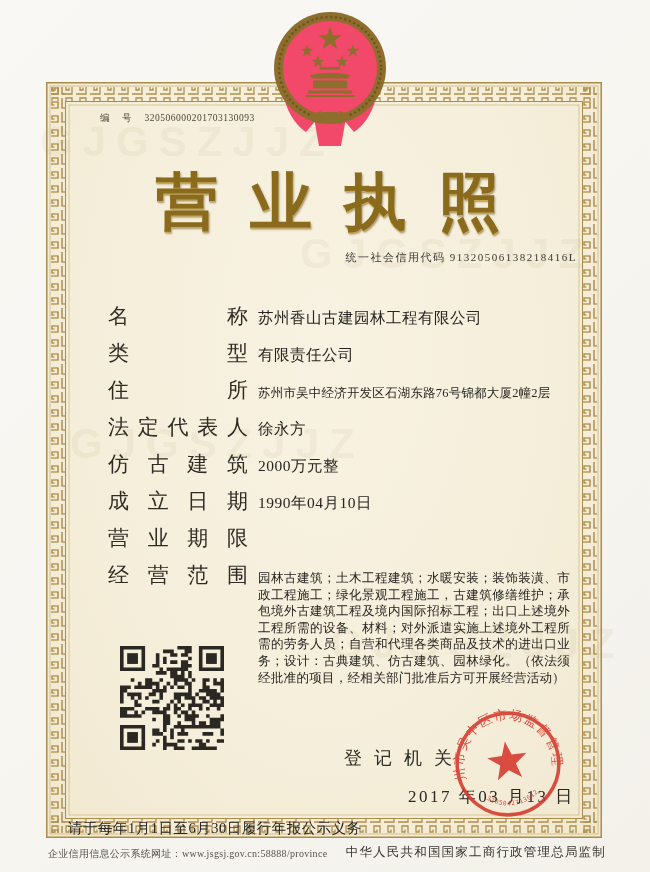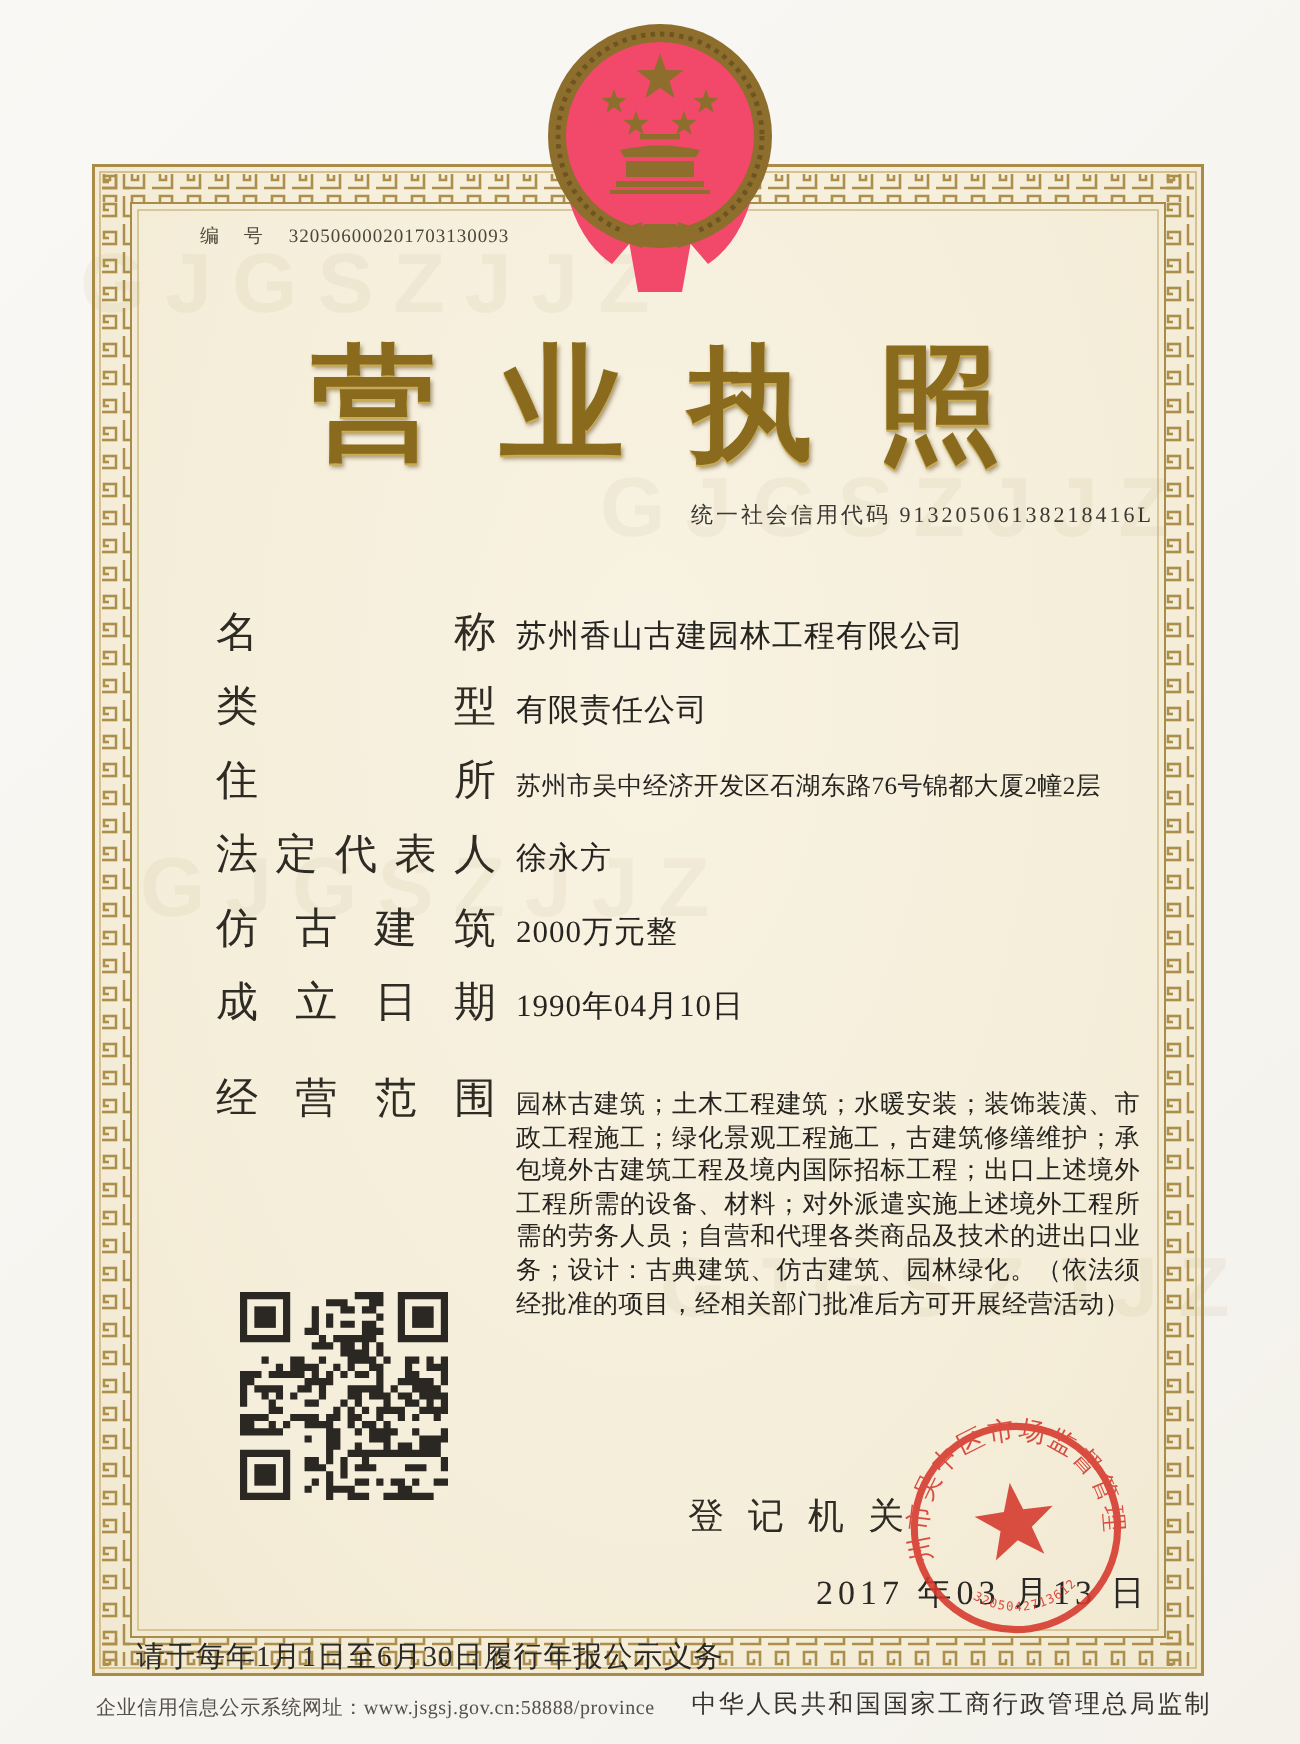--- a/index.html
+++ b/index.html
@@ -182,20 +182,21 @@
     </div>
     <div class="row">
       <div class="label">仿古建筑</div>
       <div class="value">2000万元整</div>
     </div>
     <div class="row">
       <div class="label">成立日期</div>
       <div class="value">1990年04月10日</div>
     </div>
     <div class="row">
+      <div class="label">营业期限</div>
     </div>
     <div class="row">
       <div class="label">经营范围</div>
       <div class="value scope">园林古建筑；土木工程建筑；水暖安装；装饰装潢、市政工程施工；绿化景观工程施工，古建筑修缮维护；承包境外古建筑工程及境内国际招标工程；出口上述境外工程所需的设备、材料；对外派遣实施上述境外工程所需的劳务人员；自营和代理各类商品及技术的进出口业务；设计：古典建筑、仿古建筑、园林绿化。（依法须经批准的项目，经相关部门批准后方可开展经营活动）</div>
     </div>
   </div>
 
   <svg class="qr" width="104" height="104" viewBox="0 0 29 29">
     <rect x="0" y="0" width="29" height="29" fill="#f5eeda"></rect>
     <path id="qr-modules" fill="#2b2722" d="M16 0h1v1h-1zM17 0h1v1h-1zM18 0h1v1h-1zM19 0h1v1h-1zM12 1h1v1h-1zM13 1h1v1h-1zM14 1h1v1h-1zM18 1h1v1h-1zM19 1h1v1h-1zM10 2h1v1h-1zM14 2h1v1h-1zM15 2h1v1h-1zM17 2h1v1h-1zM18 2h1v1h-1zM10 3h1v1h-1zM12 3h1v1h-1zM19 3h1v1h-1zM10 4h1v1h-1zM12 4h1v1h-1zM14 4h1v1h-1zM15 4h1v1h-1zM17 4h1v1h-1zM18 4h1v1h-1zM9 5h1v1h-1zM10 5h1v1h-1zM17 5h1v1h-1zM18 5h1v1h-1zM19 5h1v1h-1zM11 6h1v1h-1zM13 6h1v1h-1zM14 6h1v1h-1zM15 6h1v1h-1zM16 6h1v1h-1zM17 6h1v1h-1zM18 6h1v1h-1zM10 7h1v1h-1zM11 7h1v1h-1zM12 7h1v1h-1zM14 7h1v1h-1zM15 7h1v1h-1zM17 7h1v1h-1zM19 7h1v1h-1zM14 8h1v1h-1zM15 8h1v1h-1zM16 8h1v1h-1zM17 8h1v1h-1zM19 8h1v1h-1zM3 9h1v1h-1zM7 9h1v1h-1zM8 9h1v1h-1zM11 9h1v1h-1zM15 9h1v1h-1zM16 9h1v1h-1zM17 9h1v1h-1zM18 9h1v1h-1zM20 9h1v1h-1zM23 9h1v1h-1zM24 9h1v1h-1zM26 9h1v1h-1zM28 9h1v1h-1zM5 10h1v1h-1zM7 10h1v1h-1zM8 10h1v1h-1zM9 10h1v1h-1zM10 10h1v1h-1zM13 10h1v1h-1zM15 10h1v1h-1zM18 10h1v1h-1zM19 10h1v1h-1zM23 10h1v1h-1zM26 10h1v1h-1zM27 10h1v1h-1zM28 10h1v1h-1zM0 11h1v1h-1zM1 11h1v1h-1zM2 11h1v1h-1zM4 11h1v1h-1zM5 11h1v1h-1zM6 11h1v1h-1zM7 11h1v1h-1zM8 11h1v1h-1zM10 11h1v1h-1zM12 11h1v1h-1zM14 11h1v1h-1zM16 11h1v1h-1zM17 11h1v1h-1zM19 11h1v1h-1zM23 11h1v1h-1zM24 11h1v1h-1zM28 11h1v1h-1zM0 12h1v1h-1zM1 12h1v1h-1zM9 12h1v1h-1zM10 12h1v1h-1zM11 12h1v1h-1zM12 12h1v1h-1zM19 12h1v1h-1zM22 12h1v1h-1zM23 12h1v1h-1zM24 12h1v1h-1zM25 12h1v1h-1zM26 12h1v1h-1zM28 12h1v1h-1zM0 13h1v1h-1zM2 13h1v1h-1zM3 13h1v1h-1zM4 13h1v1h-1zM5 13h1v1h-1zM8 13h1v1h-1zM9 13h1v1h-1zM11 13h1v1h-1zM15 13h1v1h-1zM16 13h1v1h-1zM17 13h1v1h-1zM18 13h1v1h-1zM19 13h1v1h-1zM21 13h1v1h-1zM24 13h1v1h-1zM25 13h1v1h-1zM26 13h1v1h-1zM27 13h1v1h-1zM0 14h1v1h-1zM3 14h1v1h-1zM5 14h1v1h-1zM7 14h1v1h-1zM11 14h1v1h-1zM15 14h1v1h-1zM16 14h1v1h-1zM18 14h1v1h-1zM19 14h1v1h-1zM20 14h1v1h-1zM22 14h1v1h-1zM23 14h1v1h-1zM25 14h1v1h-1zM26 14h1v1h-1zM27 14h1v1h-1zM28 14h1v1h-1zM0 15h1v1h-1zM4 15h1v1h-1zM9 15h1v1h-1zM10 15h1v1h-1zM14 15h1v1h-1zM16 15h1v1h-1zM20 15h1v1h-1zM23 15h1v1h-1zM24 15h1v1h-1zM26 15h1v1h-1zM28 15h1v1h-1zM4 16h1v1h-1zM5 16h1v1h-1zM13 16h1v1h-1zM15 16h1v1h-1zM17 16h1v1h-1zM19 16h1v1h-1zM20 16h1v1h-1zM21 16h1v1h-1zM22 16h1v1h-1zM25 16h1v1h-1zM26 16h1v1h-1zM27 16h1v1h-1zM28 16h1v1h-1zM0 17h1v1h-1zM1 17h1v1h-1zM2 17h1v1h-1zM3 17h1v1h-1zM7 17h1v1h-1zM8 17h1v1h-1zM9 17h1v1h-1zM10 17h1v1h-1zM12 17h1v1h-1zM13 17h1v1h-1zM15 17h1v1h-1zM16 17h1v1h-1zM19 17h1v1h-1zM22 17h1v1h-1zM24 17h1v1h-1zM27 17h1v1h-1zM0 18h1v1h-1zM1 18h1v1h-1zM4 18h1v1h-1zM6 18h1v1h-1zM9 18h1v1h-1zM10 18h1v1h-1zM11 18h1v1h-1zM12 18h1v1h-1zM15 18h1v1h-1zM17 18h1v1h-1zM18 18h1v1h-1zM20 18h1v1h-1zM0 19h1v1h-1zM1 19h1v1h-1zM2 19h1v1h-1zM3 19h1v1h-1zM4 19h1v1h-1zM5 19h1v1h-1zM12 19h1v1h-1zM13 19h1v1h-1zM16 19h1v1h-1zM18 19h1v1h-1zM19 19h1v1h-1zM20 19h1v1h-1zM21 19h1v1h-1zM24 19h1v1h-1zM28 19h1v1h-1zM9 20h1v1h-1zM12 20h1v1h-1zM13 20h1v1h-1zM18 20h1v1h-1zM19 20h1v1h-1zM20 20h1v1h-1zM25 20h1v1h-1zM26 20h1v1h-1zM27 20h1v1h-1zM28 20h1v1h-1zM12 21h1v1h-1zM13 21h1v1h-1zM16 21h1v1h-1zM20 21h1v1h-1zM22 21h1v1h-1zM23 21h1v1h-1zM25 21h1v1h-1zM26 21h1v1h-1zM27 21h1v1h-1zM12 22h1v1h-1zM15 22h1v1h-1zM16 22h1v1h-1zM17 22h1v1h-1zM18 22h1v1h-1zM19 22h1v1h-1zM20 22h1v1h-1zM21 22h1v1h-1zM22 22h1v1h-1zM23 22h1v1h-1zM24 22h1v1h-1zM25 22h1v1h-1zM26 22h1v1h-1zM27 22h1v1h-1zM9 23h1v1h-1zM10 23h1v1h-1zM12 23h1v1h-1zM14 23h1v1h-1zM17 23h1v1h-1zM28 23h1v1h-1zM9 24h1v1h-1zM10 24h1v1h-1zM11 24h1v1h-1zM14 24h1v1h-1zM16 24h1v1h-1zM17 24h1v1h-1zM18 24h1v1h-1zM23 24h1v1h-1zM24 24h1v1h-1zM25 24h1v1h-1zM28 24h1v1h-1zM12 25h1v1h-1zM14 25h1v1h-1zM10 26h1v1h-1zM12 26h1v1h-1zM16 26h1v1h-1zM17 26h1v1h-1zM19 26h1v1h-1zM21 26h1v1h-1zM22 26h1v1h-1zM24 26h1v1h-1zM27 26h1v1h-1zM28 26h1v1h-1zM9 27h1v1h-1zM12 27h1v1h-1zM13 27h1v1h-1zM14 27h1v1h-1zM15 27h1v1h-1zM22 27h1v1h-1zM23 27h1v1h-1zM12 28h1v1h-1zM15 28h1v1h-1zM16 28h1v1h-1zM17 28h1v1h-1zM20 28h1v1h-1zM21 28h1v1h-1zM22 28h1v1h-1zM23 28h1v1h-1zM24 28h1v1h-1zM25 28h1v1h-1zM26 28h1v1h-1z"></path>

